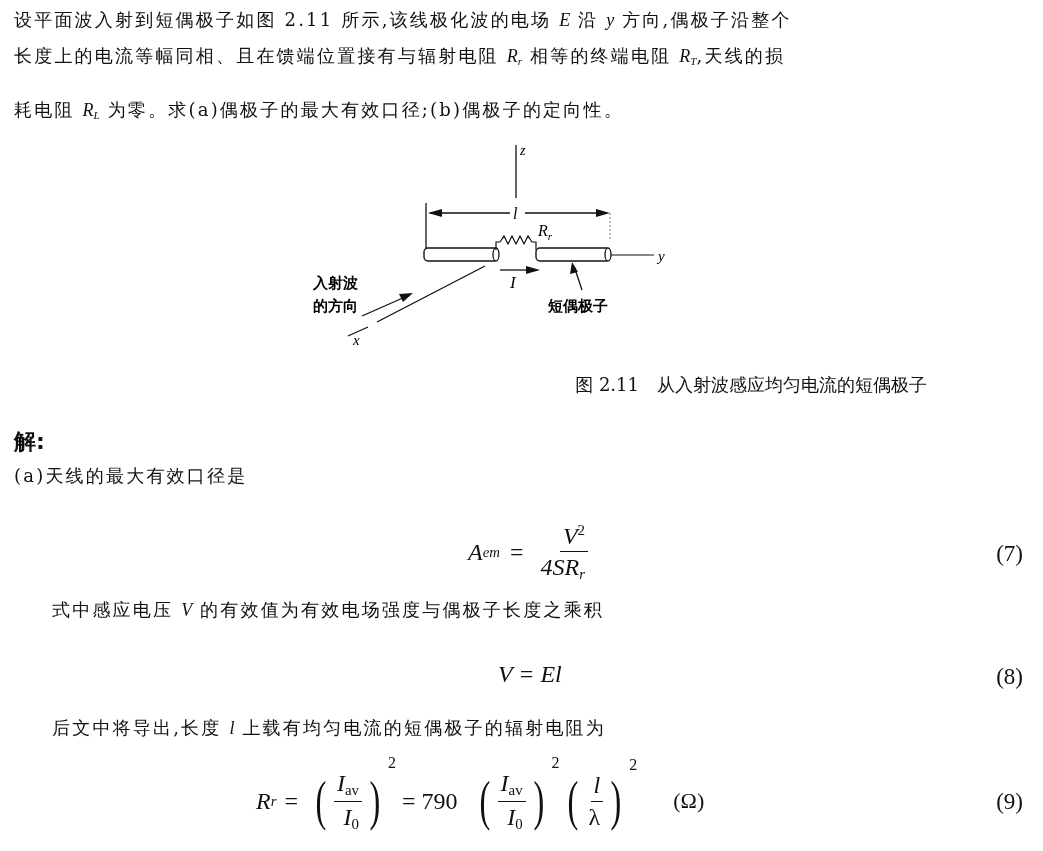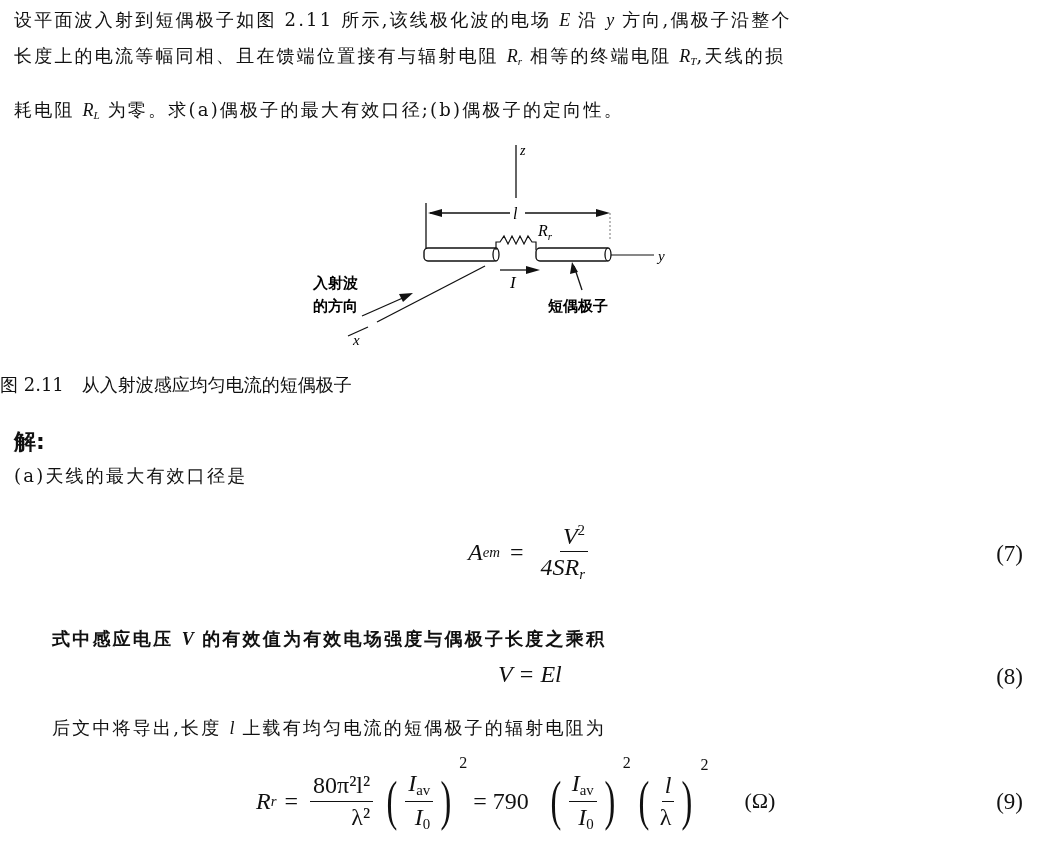--- a/index.html
+++ b/index.html
@@ -11,21 +11,21 @@
   .solve { position:absolute; left:14px; top:427px; font-size:22px; font-weight:bold; font-family:"DejaVu Sans",sans-serif; }
   .indent { left:52px; }
   .eq { position:absolute; font-family:"Liberation Serif",serif; font-size:24px; white-space:nowrap; display:flex; align-items:center; }
   .eqno { position:absolute; right:20px; font-family:"Liberation Serif",serif; font-size:23px; }
   .frac { display:inline-flex; flex-direction:column; align-items:flex-end; vertical-align:middle; margin:12px 4px; }
   .frac .num { padding:0 3px 2px 3px; border-bottom:1.5px solid #111; line-height:1.1; }
   .frac .den { padding:2px 3px 0 3px; line-height:1.1; }
   .paren { font-size:54px; font-weight:100; line-height:1; transform:scaleX(0.6); display:inline-block; }
   .pgroup { display:inline-flex; align-items:center; position:relative; }
   .pgroup sup { position:absolute; right:-12px; top:-4px; font-size:16px; }
-  .caption { position:absolute; left:0; width:927px; text-align:left; top:373px; font-size:18px; font-family:"DejaVu Serif",serif; }
+  .caption { position:absolute; left:0; width:927px; text-align:right; top:373px; font-size:18px; font-family:"DejaVu Serif",serif; }
   svg text { font-family:"Liberation Serif",serif; }
 </style>
 </head>
 <body>
 
 <div class="line" style="top:8px;">
   <span>设平面波入射到短偶极子如图 2.11 所示,该线极化波的电场 </span><span class="it">E</span><span> 沿 </span><span class="it">y</span><span> 方向,偶极子沿整个</span>
 </div>
 <div class="line" style="top:44px;">
   <span>长度上的电流等幅同相、且在馈端位置接有与辐射电阻 </span><span class="it">R</span><sub class="s it">r</sub><span> 相等的终端电阻 </span><span class="it">R</span><sub class="s it">T</sub><span>,天线的损</span>
@@ -85,39 +85,35 @@
   <span class="it">A</span>
     <sub class="s it">em</sub>
   <span style="margin:0 10px;">=</span>
   <span class="frac">
     <span class="num"><span class="it">V</span><sup style="font-size:15px">2</sup></span>
     <span class="den"><span class="it">4SR</span><sub class="s it">r</sub></span>
   </span>
 </div>
 <div class="eqno" style="top:541px;">(7)</div>
 
-<div class="line indent" style="top:627px;font-weight:bold;">
+<div class="line indent" style="top:598px;">
   <span>式中感应电压 </span><span class="it">V</span><span> 的有效值为有效电场强度与偶极子长度之乘积</span>
 </div>
 
 <div class="eq it" style="left:498px; top:661px;">V = El</div>
 <div class="eqno" style="top:664px;">(8)</div>
 
 <div class="line indent" style="top:716px;">
   <span>后文中将导出,长度 </span><span class="it">l</span><span> 上载有均匀电流的短偶极子的辐射电阻为</span>
 </div>
 
 <div class="eq" style="left:256px; top:765px; height:72px;">
   <span class="it">R</span>
     <sub class="s it">r</sub>
   <span style="margin:0 8px;">=</span>
-  <span class="frac">
-    <span class="num">80π²l²</span>
-    <span class="den">λ²</span>
-  </span>
   <span class="pgroup" style="margin-left:6px;">
     <span class="paren">(</span>
     <span class="frac">
         <span class="num"><span class="it">I</span><sub class="s">av</sub></span>
         <span class="den"><span class="it">I</span><sub class="s">0</sub></span>
       </span>
     <span class="paren">)</span>
       <sup>2</sup>
   </span>
   <span style="margin:0 18px 0 18px;">= 790</span>

